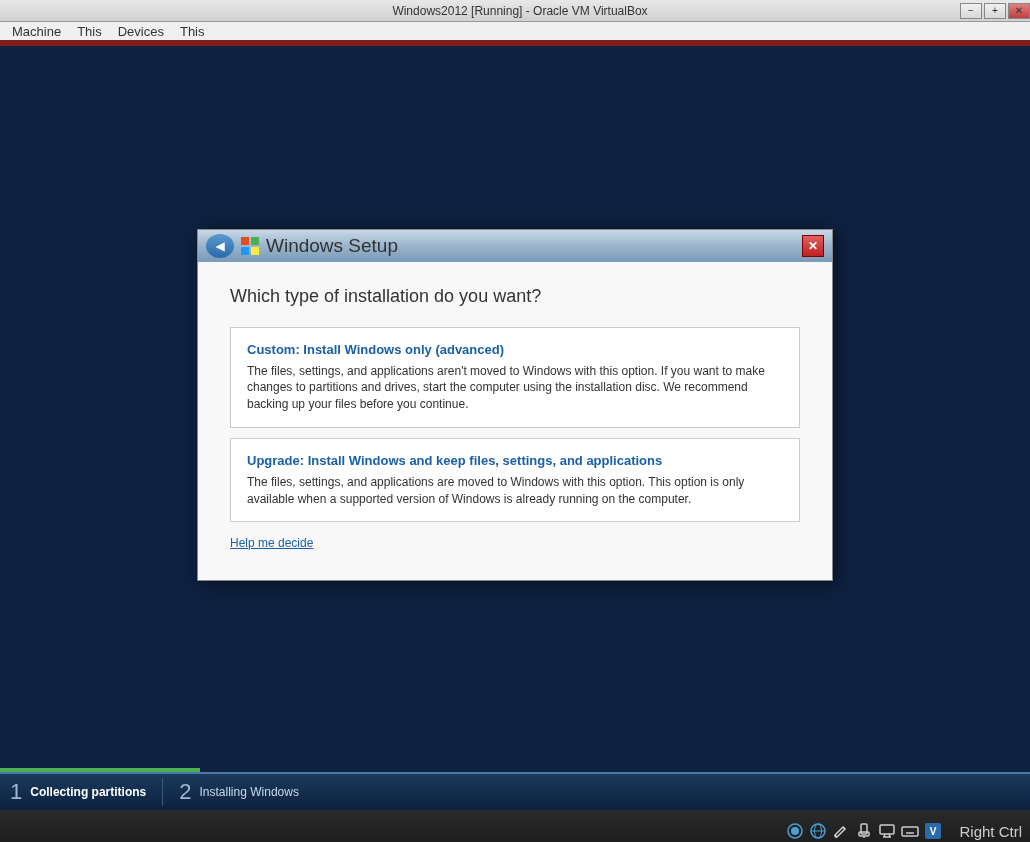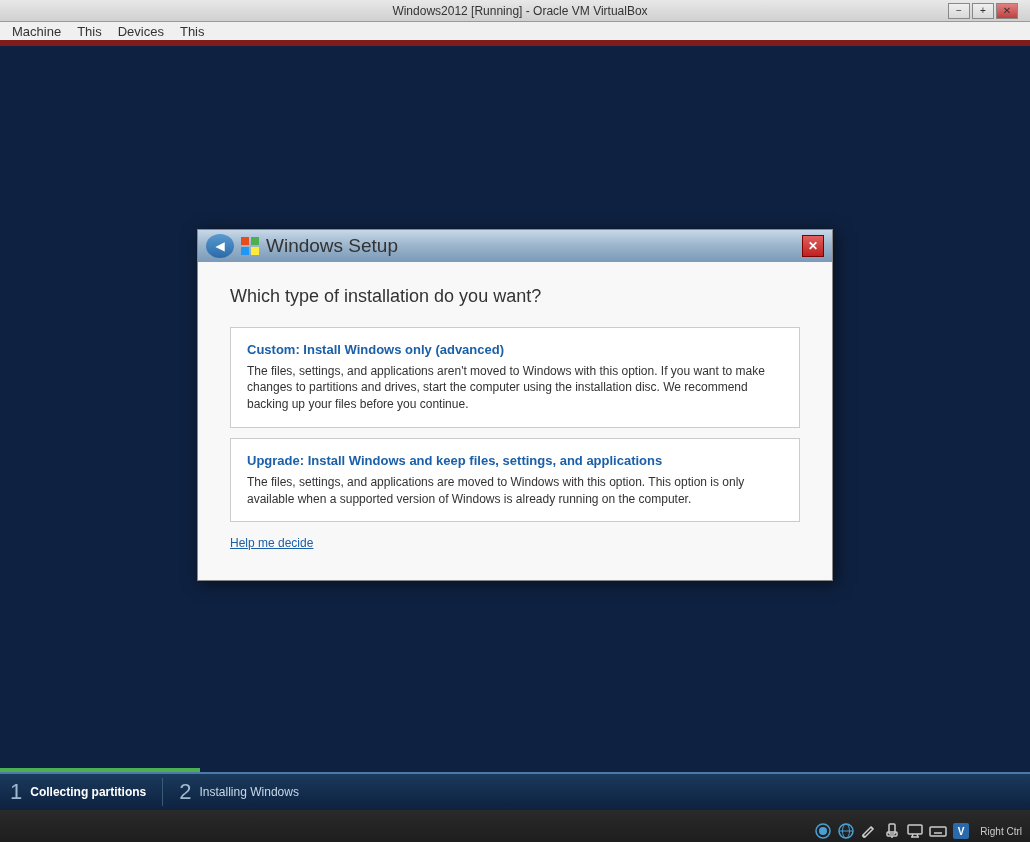--- a/index.html
+++ b/index.html
@@ -14,21 +14,21 @@
     }
 
     
     #title-bar {
       width: 100%;
       height: 22px;
       background: linear-gradient(180deg, #e8e8e8 0%, #d0d0d0 100%);
       display: flex;
       align-items: center;
       justify-content: space-between;
-      padding: 0 12px;
+      padding: 0 0;
       border-bottom: 1px solid #999;
     }
 
     #title-bar-title {
       font-size: 12px;
       color: #333;
       font-weight: normal;
       flex: 1;
       text-align: center;
     }
@@ -255,22 +255,22 @@
       display: flex;
       align-items: center;
       justify-content: center;
       color: #ccc;
       font-size: 12px;
       cursor: pointer;
     }
 
     #right-ctrl-label {
       color: #ccc;
-      font-size: 10px;
-      margin-left: 1px;
+      font-size: 15px;
+      margin-left: 8px;
     }
 
     .tray-group {
       display: flex;
       align-items: center;
       gap: 3px;
       padding: 0 4px;
     }
   </style>
 </head>

